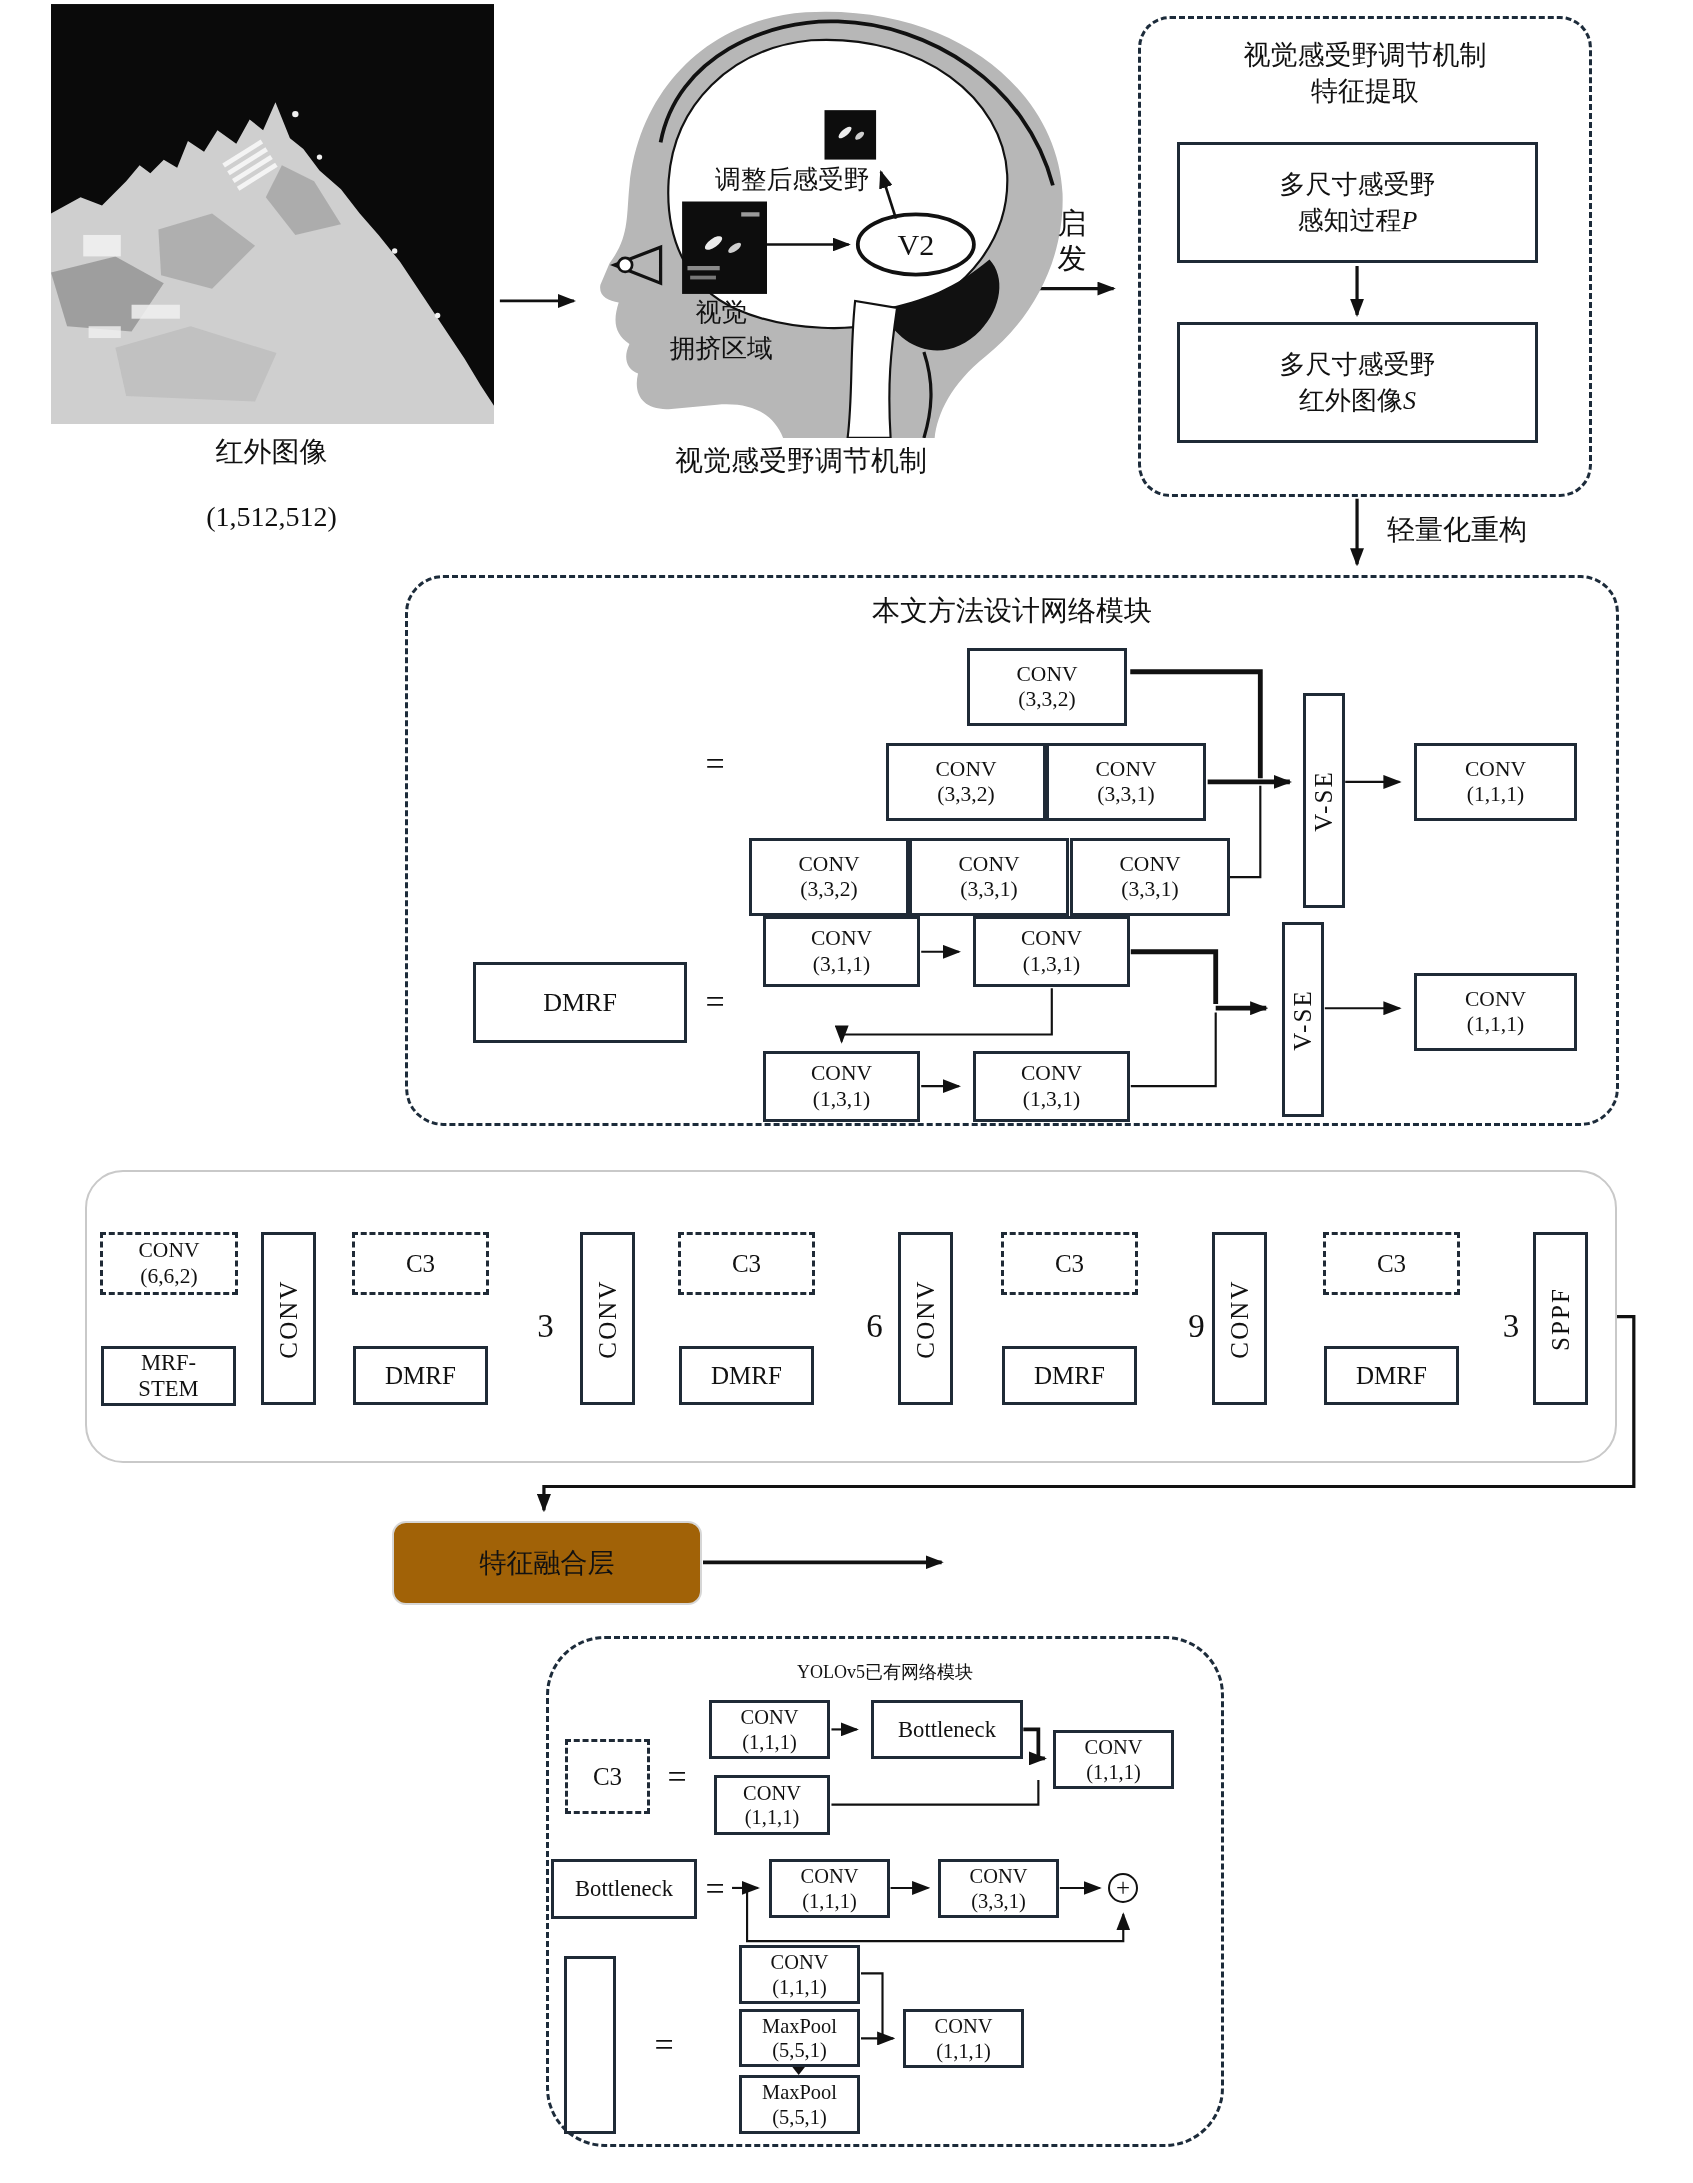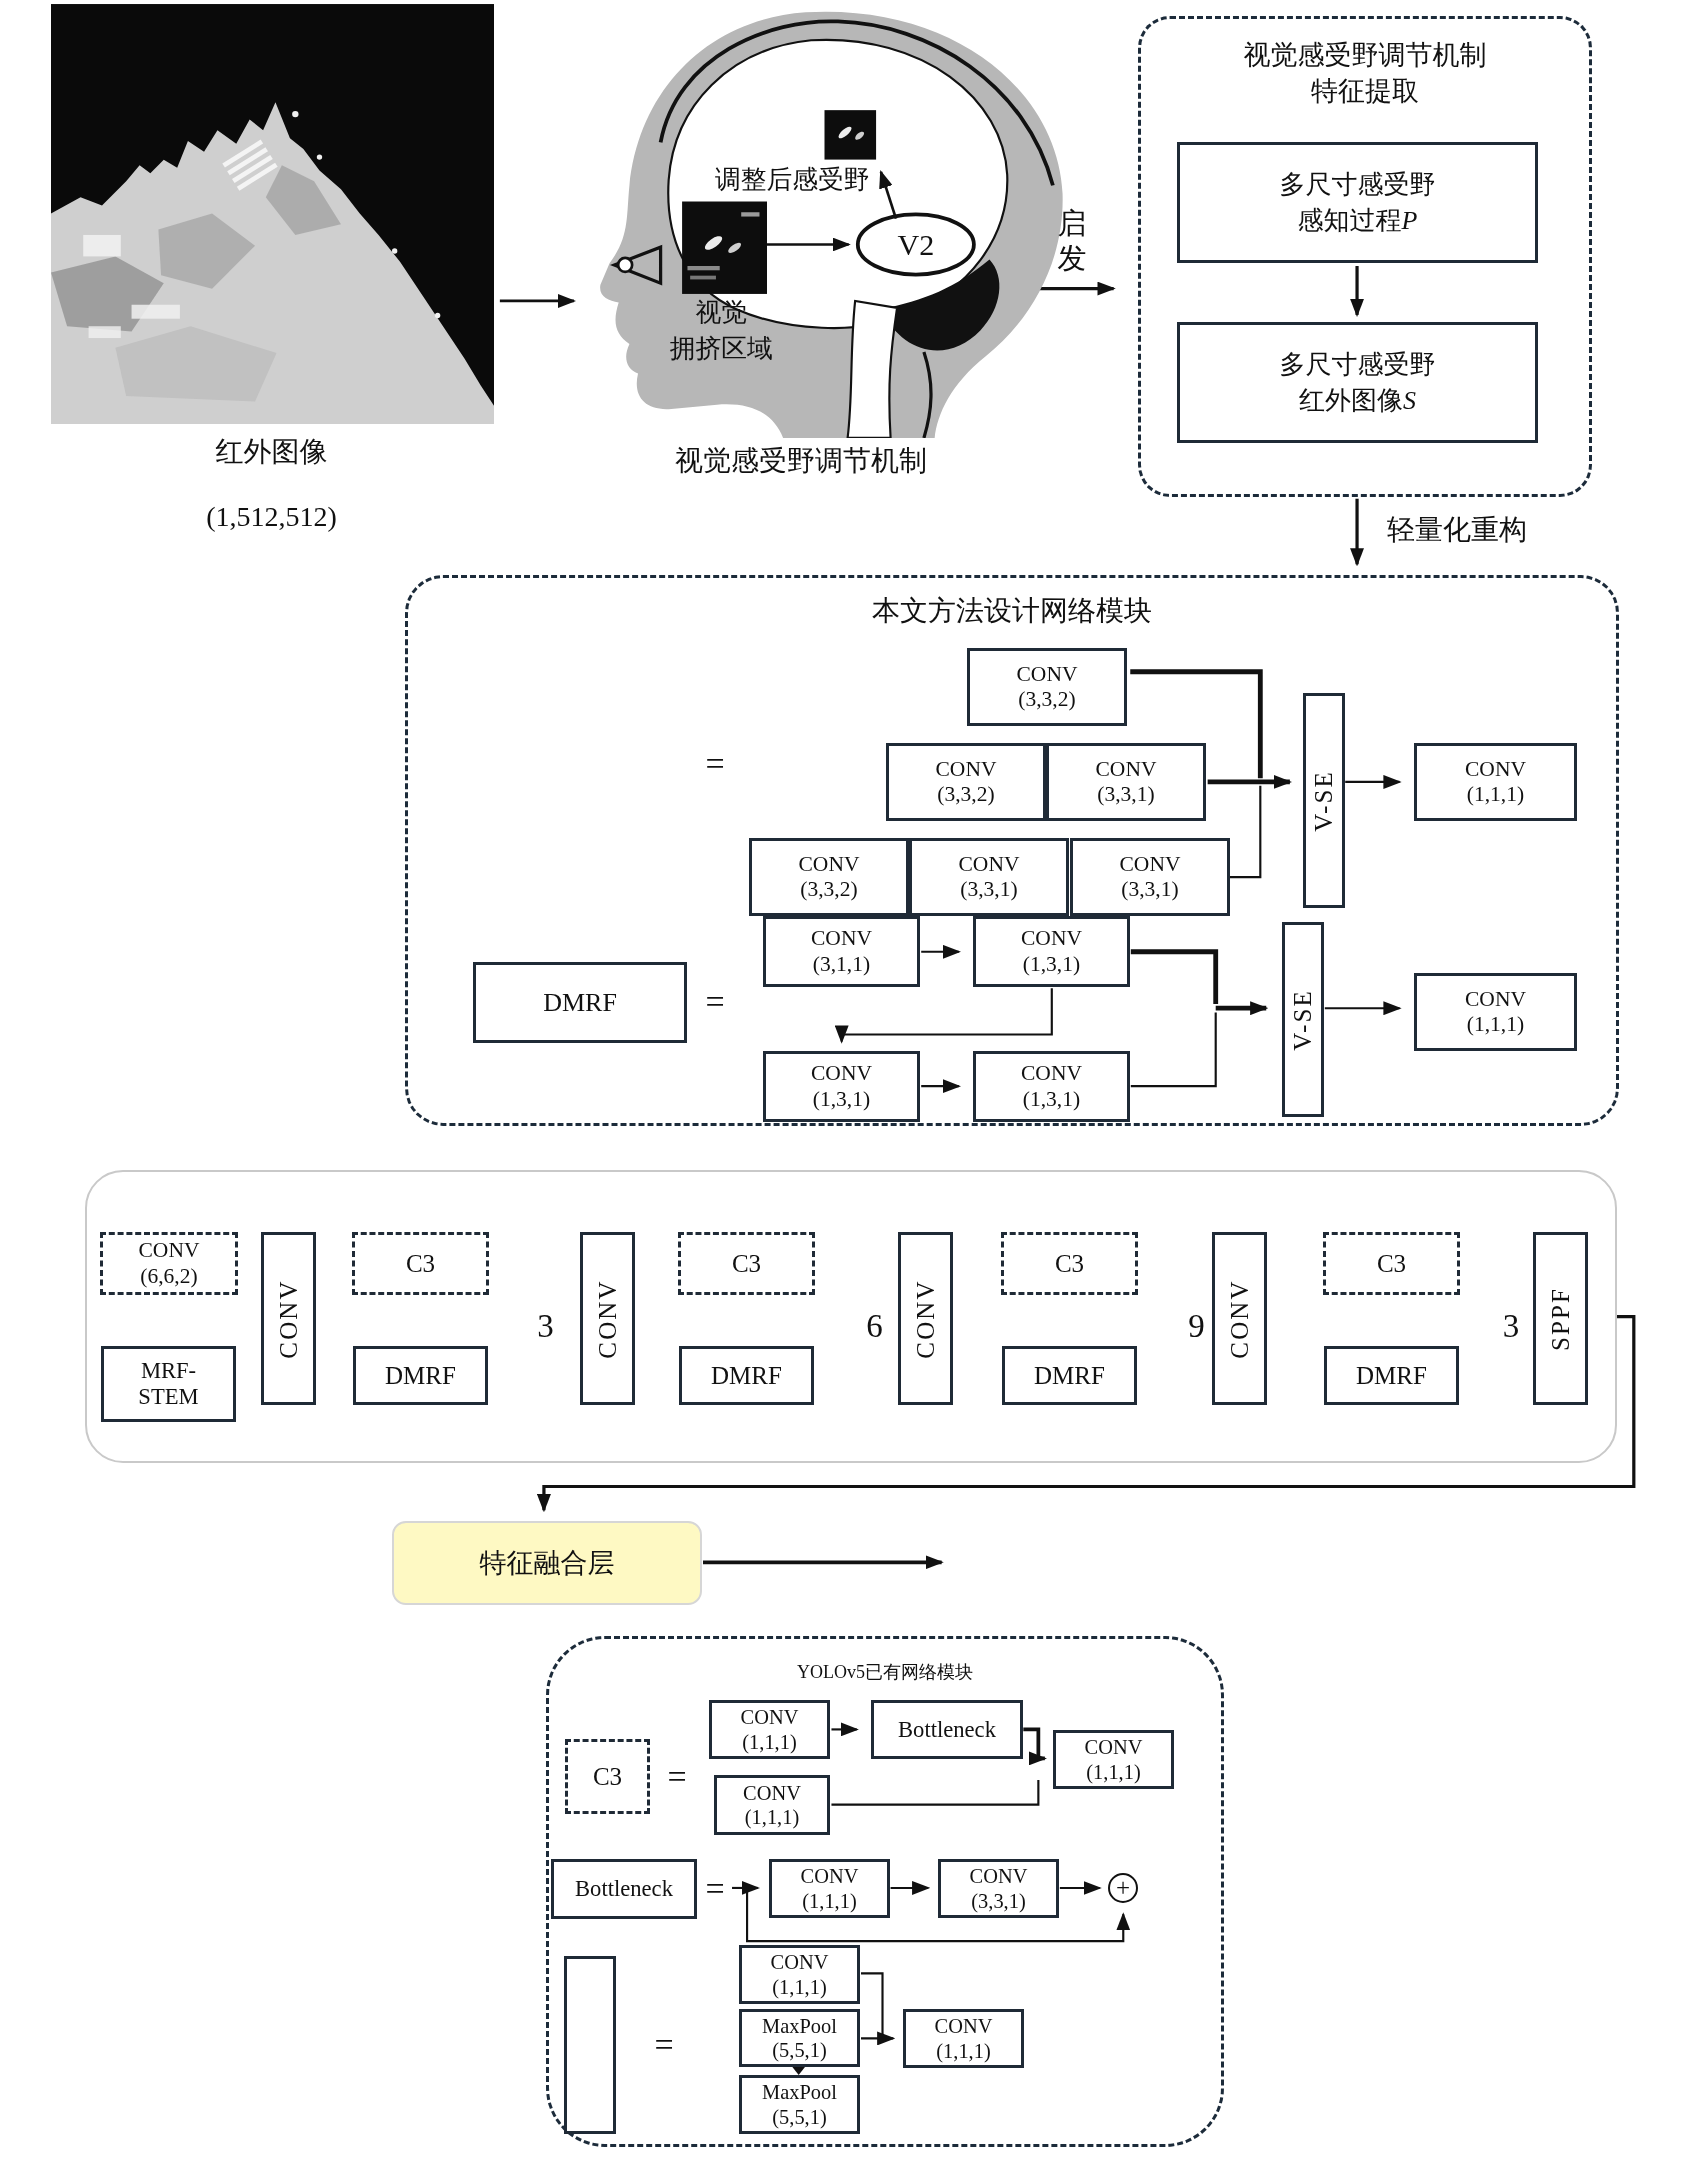--- a/index.html
+++ b/index.html
@@ -11,21 +11,21 @@
        text-align:center;color:#111;}
   .dash{border-style:dashed;}
   .conv{font-size:21.5px;line-height:1.18;}
   .conv .l1{display:block;}
   .vbox span{transform:rotate(-90deg);white-space:nowrap;font-size:25px;letter-spacing:2.1px;}
   .lbl{position:absolute;box-sizing:border-box;display:flex;align-items:center;justify-content:center;
        text-align:center;color:#111;}
   .eq{font-size:34px;}
   .num{font-size:33px;}
   .roundgray{position:absolute;box-sizing:border-box;border:2.1px solid #c9c9c9;border-radius:38px;background:#fff;}
-  .softbox{position:absolute;box-sizing:border-box;border:2.1px solid #d6d6d6;border-radius:14px;background:#fef9c3;
+  .softbox{position:absolute;box-sizing:border-box;border:2.1px solid #d6d6d6;border-radius:14px;background:#a16207;
        display:flex;align-items:center;justify-content:center;font-size:27px;}
   .bigdash{position:absolute;box-sizing:border-box;border:3.8px dashed #1c2b3a;background:transparent;}
   .it{font-style:italic;}
   svg text{font-family:"Liberation Serif","DejaVu Serif",serif;}
   .plus{position:absolute;box-sizing:border-box;border:2.7px solid #111;border-radius:50%;background:#fff;
         display:flex;align-items:center;justify-content:center;font-size:25px;}
 </style>
 </head>
 <body>
 
@@ -250,21 +250,21 @@
       <span class="l1">CONV</span>
       <span>(1,1,1)</span>
     </div>
 
   <div class="roundgray" style="left:85px;top:1170px;width:1532px;height:293px;"></div>
 
   <div class="box conv dash" style="left:100px;top:1232px;width:138px;height:63px;">
       <span class="l1">CONV</span>
       <span>(6,6,2)</span>
     </div>
-  <div class="box" style="left:101px;top:1346px;width:135px;height:76px;font-size:22.6px;line-height:1.15;">
+  <div class="box" style="left:101px;top:1346px;width:135px;height:60px;font-size:22.6px;line-height:1.15;">
       <span>MRF-</span>
       <span>STEM</span>
     </div>
 
   <div class="box vbox" style="left:261px;top:1232px;width:55px;height:173px;">
       <span>CONV</span>
     </div>
   <div class="box dash" style="left:352px;top:1232px;width:137px;height:63px;font-size:25px;">
       <span>C3</span>
     </div>

